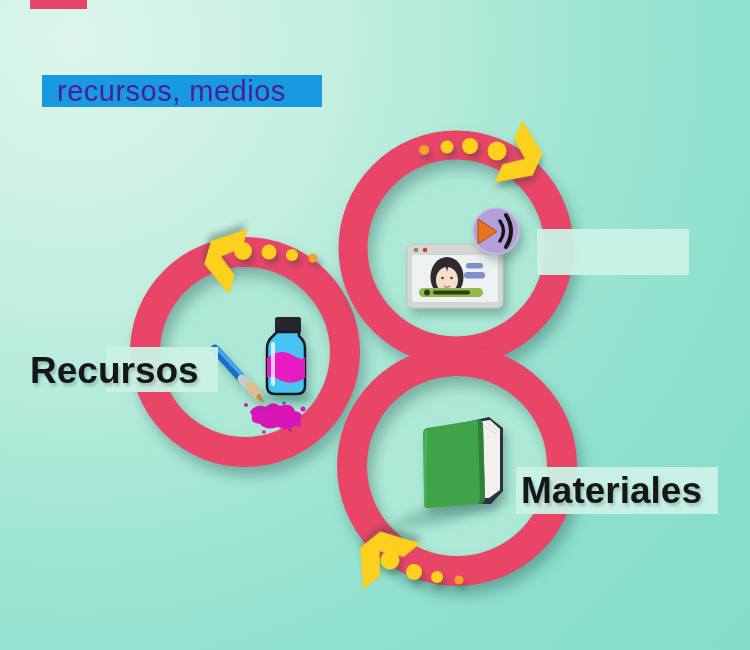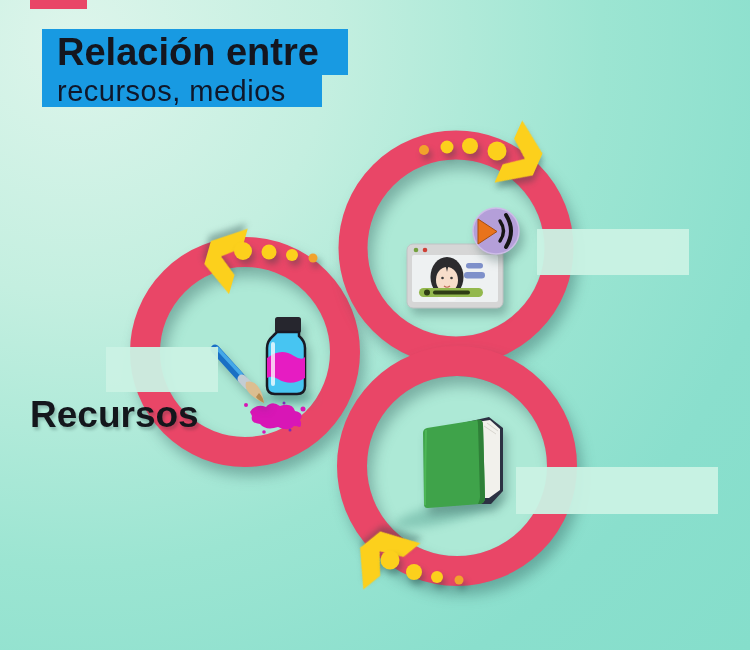--- a/index.html
+++ b/index.html
@@ -8,21 +8,21 @@
     position:relative;width:750px;height:650px;overflow:hidden;
     background:radial-gradient(circle at 10% 6%, #ddf5eb 0%, #c4efe0 28%, #9ce5d2 58%, #8adfcd 80%, #85decb 100%);
   }
   svg{position:absolute;left:0;top:0;}
   .abs{position:absolute;}
   .titlebar{
     background:#189ae2;color:#14161f;display:flex;align-items:center;
     padding-left:15px;box-sizing:border-box;
   }
   .t1{font-size:38px;font-weight:700;letter-spacing:0px;}
-  .t2{font-size:29px;font-weight:400;letter-spacing:0.5px;color:#0f172a;}
+  .t2{font-size:29px;font-weight:400;letter-spacing:0.5px;color:#4c1d95;}
   .nodelabel{
     color:#14161c;font-size:37px;font-weight:700;line-height:1;
     text-shadow:2px 3px 3px rgba(10,40,40,0.22);white-space:nowrap;
   }
   .labelbox{background:rgba(202,242,228,0.95);}
   .ds-ring{filter:drop-shadow(5px 9px 7px rgba(25,70,70,0.35));}
   .ds-small{filter:drop-shadow(3px 5px 3px rgba(25,60,60,0.35));}
   .ds-icon{filter:drop-shadow(4px 7px 5px rgba(25,60,60,0.30));}
   .soft{filter:blur(5px);}
 </style>
@@ -141,27 +141,25 @@
         <polygon points="436,428 490,420 500,429 500,490 489,498 436,498" fill="#f2f1ec"></polygon>
         <line x1="487" y1="423" x2="498" y2="431" stroke="#d8d6cf" stroke-width="1"></line>
         <line x1="484" y1="426" x2="496" y2="434" stroke="#d8d6cf" stroke-width="1"></line>
         <path d="M423,433 Q423,429 427,428 L477,420 Q483,419 483,425 L485,498 Q485,503 480,504 L428,508 Q424,508.5 424,504 Z" fill="#3fa34a"></path>
         <path d="M477,420 Q483,419 483,425 L485,498 Q485,503 480,504 L478,504 Q480,500 480,497 L478,425 Q478,421 477,420 Z" fill="#2f8038"></path>
         <path d="M426,430 Q425,468 425,505" stroke="#4db657" stroke-width="2" fill="none"></path>
       </g>
     </g>
   </svg>
 
-  <div class="abs titlebar t1" style="left:42px;top:29px;width:306px;height:46px;">
-    <span>Relación entre</span>
-  </div>
   <div class="abs titlebar t2" style="left:42px;top:75px;width:280px;height:32px;">
     <span>recursos, medios</span>
   </div>
 
   <div class="abs labelbox" style="left:106px;top:347px;width:112px;height:45px;"></div>
-  <div class="abs nodelabel" style="left:30px;top:352px;margin-top:44px;">Recursos</div>
+  <div class="abs nodelabel" style="left:30px;top:352px;">Recursos</div>
 
   <div class="abs labelbox" style="left:537px;top:229px;width:152px;height:46px;"></div>
 
   <div class="abs labelbox" style="left:516px;top:467px;width:202px;height:47px;"></div>
+  <div class="abs nodelabel" style="left:521px;top:472px;">Materiales</div>
 
 </div>
 
 </body></html>

